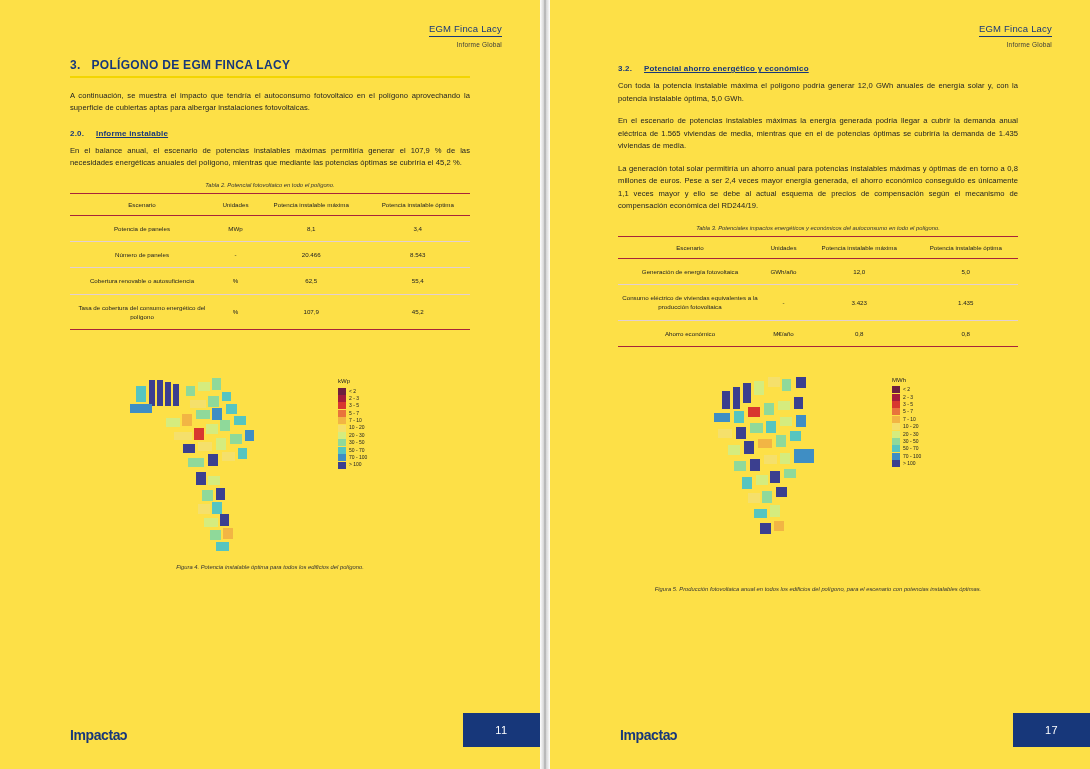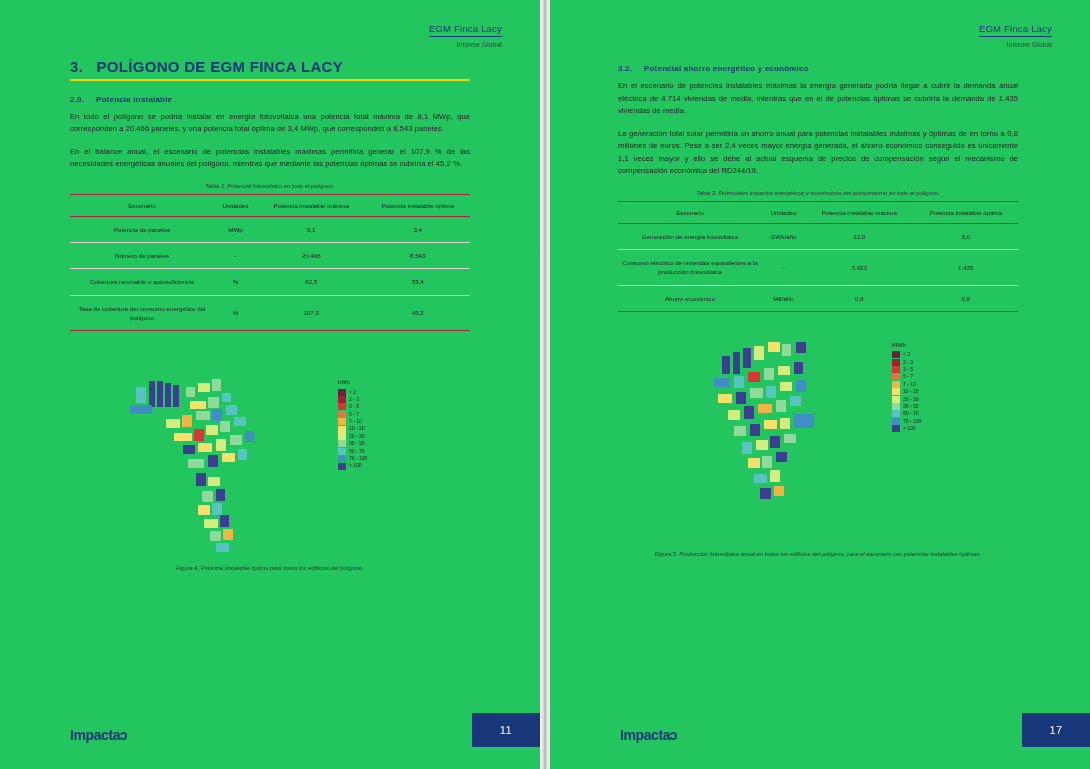--- a/index.html
+++ b/index.html
@@ -12,21 +12,21 @@
   }
   .spread {
     position: relative;
     width: 1090px; height: 769px;
     display: flex;
     background: #fff;
   }
   .page {
     position: relative;
     width: 540px; height: 769px;
-    background: #22c55e;
+    background: #fde047;
     overflow: hidden;
   }
   .gutter {
     width: 10px; height: 769px;
     background: linear-gradient(to right, #ffffff 0%, #d8d8d8 35%, #aaaaaa 50%, #d8d8d8 65%, #ffffff 100%);
   }
   
   .page-header {
     position: absolute;
     top: 18px;
@@ -50,39 +50,40 @@
   }
   
   .content {
     position: absolute;
     left: 70px;
     top: 58px;
     width: 400px;
   }
   .content.right { left: 68px; }
   h1.sec {
-    font-size: 15px;
+    font-size: 12px;
     color: #17377a;
     font-weight: bold;
     letter-spacing: .3px;
     margin: 0 0 4px 0;
     text-transform: uppercase;
   }
   .sec-rule {
     height: 1.6px;
     background: #f3d500;
     width: 100%;
     margin-bottom: 12px;
   }
   h2.sub {
     font-size: 8px;
     color: #17377a;
     font-weight: bold;
     margin: 14px 0 7px 0;
     letter-spacing: .2px;
+    text-decoration: underline;
   }
   h2.sub .num { display: inline-block; min-width: 26px; }
   p.para {
     font-size: 7.6px;
     line-height: 1.65;
     color: #222;
     margin: 0 0 10px 0;
     text-align: justify;
     letter-spacing: .05px;
   }
@@ -172,21 +173,21 @@
   }
   .footer-logo .tail {
     display: inline-block;
     color: #17377a;
     transform: scaleX(-1);
   }
   .page-num {
     position: absolute;
     right: 0;
     bottom: 22px;
-    width: 68px; height: 34px;
+    width: 77px; height: 34px;
     background: #17377a;
     color: #ffffff;
     font-size: 11px;
     display: flex;
     align-items: center;
     justify-content: center;
     letter-spacing: .5px;
     margin-left: 37px;
   }
 </style>
@@ -203,26 +204,26 @@
     </div>
 
     <div class="content">
 
       <h1 class="sec">
         <span>3.</span>
         &nbsp;&nbsp;<span>POLÍGONO DE EGM FINCA LACY</span>
       </h1>
       <div class="sec-rule"></div>
 
+      <p class="para">A continuación, se muestra el impacto que tendría el autoconsumo fotovoltaico en el polígono aprovechando la superficie de cubiertas aptas para albergar instalaciones fotovoltaicas.</p>
 
       <h2 class="sub">
-        <span class="num">2.0.</span><span>Potencia instalable</span>
+        <span class="num">2.0.</span><span>Informe instalable</span>
       </h2>
 
-      <p class="para">En todo el polígono se podría instalar en energía fotovoltaica una potencia total máxima de 8,1 MWp, que corresponden a 20.466 paneles, y una potencia total óptima de 3,4 MWp, que corresponden a 8.543 paneles.</p>
       <p class="para">En el balance anual, el escenario de potencias instalables máximas permitiría generar el 107,9 % de las necesidades energéticas anuales del polígono, mientras que mediante las potencias óptimas se cubriría el 45,2 %.</p>
 
       <div class="tbl-caption">Tabla 2. Potencial fotovoltaico en todo el polígono.</div>
 
       <table class="data">
         <thead>
           <tr>
             <th>Escenario</th>
             <th>Unidades</th>
             <th>Potencia instalable máxima</th>
@@ -372,21 +373,22 @@
       <div class="hdr-title">EGM Finca Lacy</div>
       <div class="hdr-sub">Informe Global</div>
     </div>
 
     <div class="content right">
 
       <h2 class="sub" style="margin-top:6px">
         <span class="num">3.2.</span><span>Potencial ahorro energético y económico</span>
       </h2>
 
-      <p class="para">En el escenario de potencias instalables máximas la energía generada podría llegar a cubrir la demanda anual eléctrica de 4.714 viviendas de media, mientras que en el de potencias óptimas se cubriría la demanda de 1.435 viviendas de media.</p>
+      <p class="para">Con toda la potencia instalable máxima el polígono podría generar 12,0 GWh anuales de energía solar y, con la potencia instalable óptima, 5,0 GWh.</p>
+      <p class="para">En el escenario de potencias instalables máximas la energía generada podría llegar a cubrir la demanda anual eléctrica de 1.565 viviendas de media, mientras que en el de potencias óptimas se cubriría la demanda de 1.435 viviendas de media.</p>
       <p class="para">La generación total solar permitiría un ahorro anual para potencias instalables máximas y óptimas de en torno a 0,8 millones de euros. Pese a ser 2,4 veces mayor energía generada, el ahorro económico conseguido es únicamente 1,1 veces mayor y ello se debe al actual esquema de precios de compensación según el mecanismo de compensación económica del RD244/19.</p>
 
       <div class="tbl-caption">Tabla 3. Potenciales impactos energéticos y económicos del autoconsumo en todo el polígono.</div>
 
       <table class="data">
         <thead>
           <tr>
             <th>Escenario</th>
             <th>Unidades</th>
             <th>Potencia instalable máxima</th>

